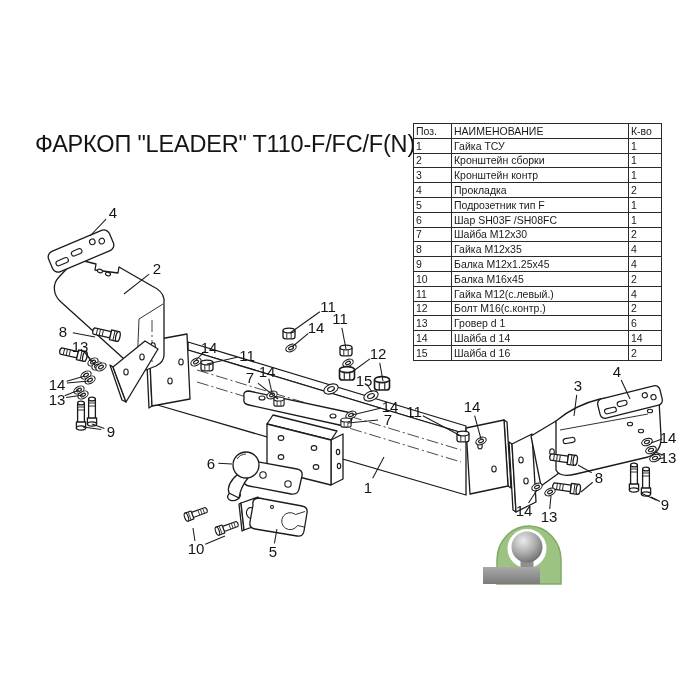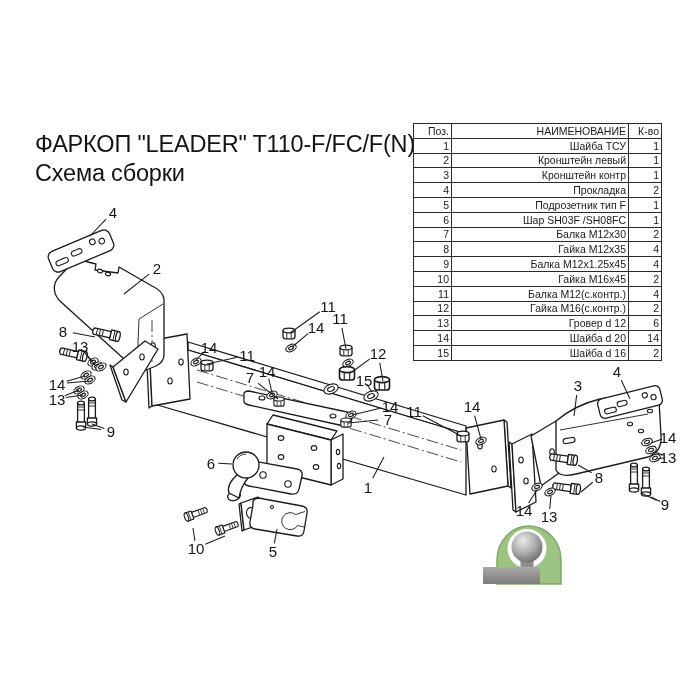--- a/index.html
+++ b/index.html
@@ -3,60 +3,59 @@
 <meta charset="utf-8">
 <style>
   html,body{margin:0;padding:0;}
   body{width:700px;height:700px;background:#fff;position:relative;overflow:hidden;
        font-family:"Liberation Sans",sans-serif;color:#161616;}
   .title-block{position:absolute;left:35px;top:130px;font-size:23.5px;line-height:28.5px;
        letter-spacing:-0.2px;color:#141414;}
   table.parts{position:absolute;left:413px;top:123px;width:248px;border-collapse:collapse;
        table-layout:fixed;}
   table.parts th,table.parts td{border:1px solid #2a2a2a;font-size:10.5px;font-weight:normal;
-       height:13.8px;line-height:12px;padding:0 2px;text-align:right;white-space:nowrap;
+       height:13.8px;line-height:12px;padding:0 2px;text-align:left;white-space:nowrap;
        overflow:hidden;color:#1a1a1a;}
   svg.diagram{position:absolute;left:0;top:0;}
   svg .ln{fill:#fff;stroke:#1b1b1b;stroke-width:1.3;stroke-linejoin:round;}
   svg .thin{fill:none;stroke:#1b1b1b;stroke-width:0.9;}
   svg .hole{fill:#fff;stroke:#1b1b1b;stroke-width:1.1;}
   svg .dd{fill:none;stroke:#1b1b1b;stroke-width:0.8;stroke-dasharray:12 3 2 3;}
   svg .callout-line{stroke:#1b1b1b;stroke-width:1.05;}
   svg .callout-text{font-family:"Liberation Sans",sans-serif;font-size:15px;fill:#141414;}
 </style>
 </head>
 <body>
 
 <div class="title-block">
   <div>ФАРКОП "LEADER" T110-F/FC/F(N)</div>
-  <div>Схема сборки</div>
 </div>
 
 <table class="parts">
   <colgroup>
       <col style="width:38px">
       <col style="width:177px">
       <col style="width:33px">
     </colgroup>
   <thead>
       <tr>
         <th>Поз.</th>
         <th>НАИМЕНОВАНИЕ</th>
         <th>К-во</th>
       </tr>
     </thead>
   <tbody>
       <tr>
         <td>1</td>
-        <td>Шайба ТСУ</td>
-        <td>1</td>
-      </tr>
-      <tr>
-        <td>2</td>
-        <td>Кронштейн левый</td>
+        <td>Гайка ТСУ</td>
+        <td>1</td>
+      </tr>
+      <tr>
+        <td>2</td>
+        <td>Кронштейн сборки</td>
         <td>1</td>
       </tr>
       <tr>
         <td>3</td>
         <td>Кронштейн контр</td>
         <td>1</td>
       </tr>
       <tr>
         <td>4</td>
         <td>Прокладка</td>
@@ -67,56 +66,56 @@
         <td>Подрозетник тип F</td>
         <td>1</td>
       </tr>
       <tr>
         <td>6</td>
         <td>Шар SH03F /SH08FC</td>
         <td>1</td>
       </tr>
       <tr>
         <td>7</td>
-        <td>Балка М12х30</td>
+        <td>Шайба М12х30</td>
         <td>2</td>
       </tr>
       <tr>
         <td>8</td>
         <td>Гайка М12х35</td>
         <td>4</td>
       </tr>
       <tr>
         <td>9</td>
         <td>Балка М12х1.25х45</td>
         <td>4</td>
       </tr>
       <tr>
         <td>10</td>
-        <td>Гайка М16х45</td>
+        <td>Балка М16х45</td>
         <td>2</td>
       </tr>
       <tr>
         <td>11</td>
-        <td>Балка М12(с.контр.)</td>
+        <td>Гайка М12(с.левый.)</td>
         <td>4</td>
       </tr>
       <tr>
         <td>12</td>
-        <td>Гайка М16(с.контр.)</td>
+        <td>Болт М16(с.контр.)</td>
         <td>2</td>
       </tr>
       <tr>
         <td>13</td>
-        <td>Гровер d 12</td>
+        <td>Гровер d 1</td>
         <td>6</td>
       </tr>
       <tr>
         <td>14</td>
-        <td>Шайба d 20</td>
+        <td>Шайба d 14</td>
         <td>14</td>
       </tr>
       <tr>
         <td>15</td>
         <td>Шайба d 16</td>
         <td>2</td>
       </tr>
     </tbody>
 </table>
 

